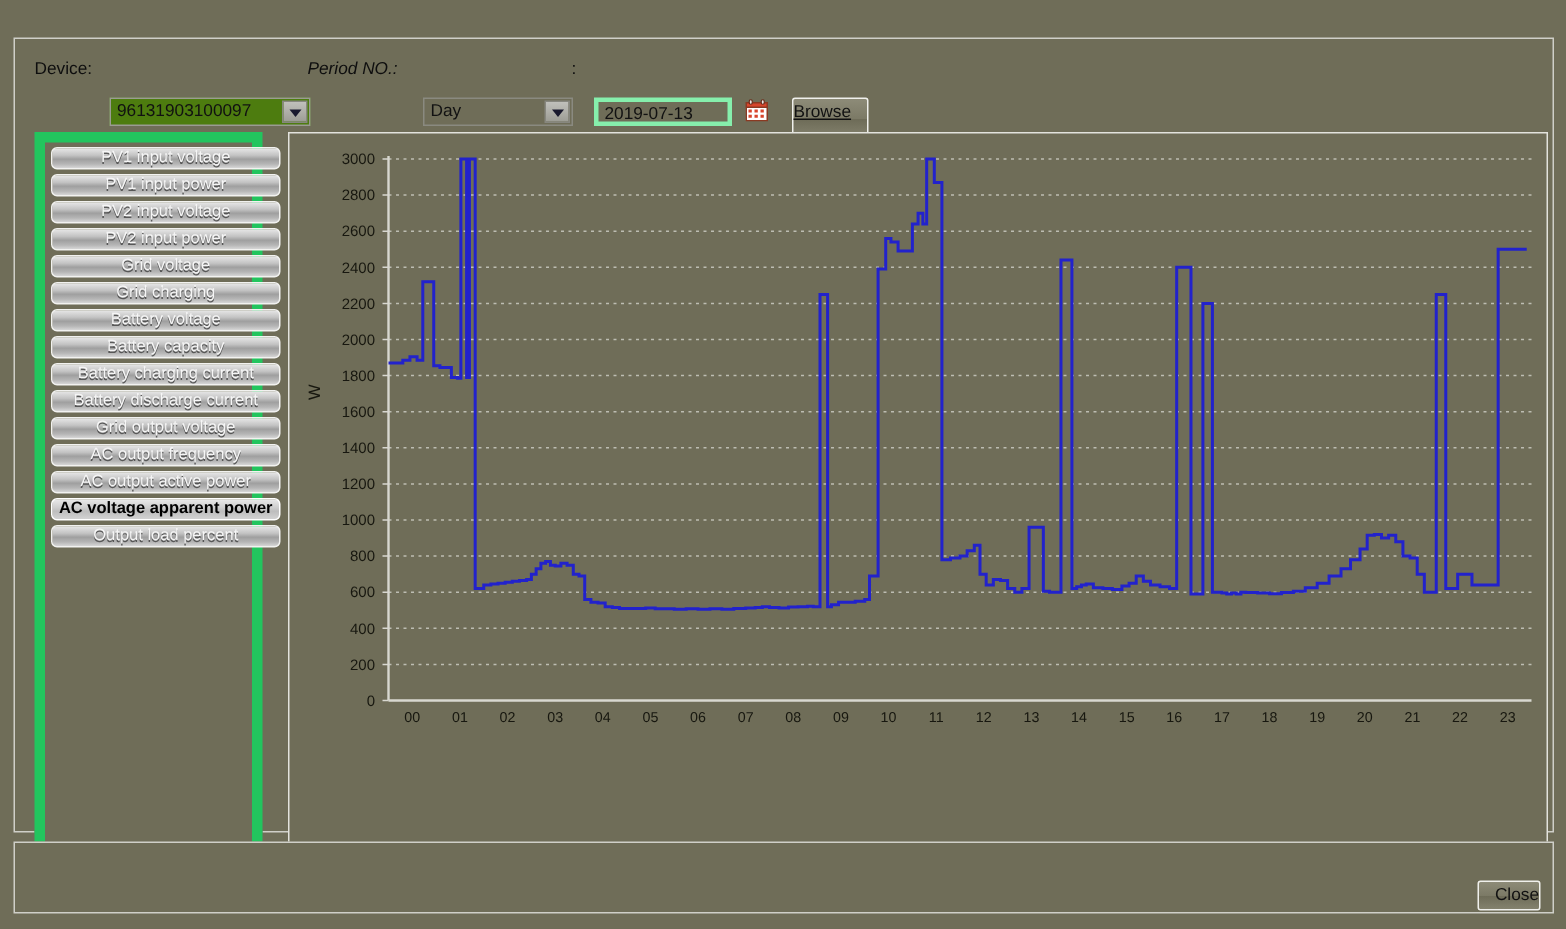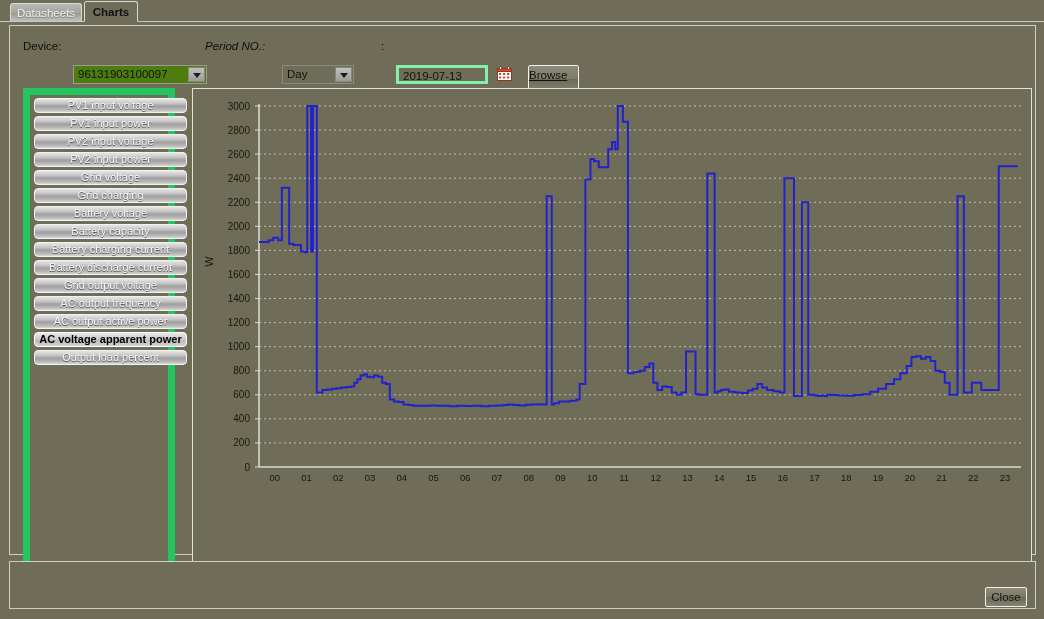--- a/index.html
+++ b/index.html
@@ -60,21 +60,21 @@
     position:absolute;right:1px;top:1px;width:17px;height:15px;
     background:linear-gradient(to bottom,#c0c0bb,#9d9d95);
     border:1px solid #87877f;box-sizing:border-box;
   }
   .combo .arrowbox .tri{
     position:absolute;left:4px;top:5px;width:0;height:0;
     border-left:4px solid transparent;border-right:4px solid transparent;
     border-top:5px solid #1a1a2e;
   }
   #device-combo{left:63px;top:39px;width:134px;background:#4d7c0f;}
-  #period-combo{left:272px;top:39px;width:72px;background:#6f6d58;border:1px solid #8a8a80;}
+  #period-combo{left:272px;top:39px;width:100px;background:#6f6d58;border:1px solid #8a8a80;}
   #period-combo .txt{color:#121212;}
 
   .datefield{
     position:absolute;left:386px;top:39px;width:92px;height:19px;
     border:3px solid #86efac;box-sizing:border-box;background:#6f6d58;
   }
   .datefield .txt{position:absolute;left:4px;top:2px;font-size:11.5px;color:#111;}
 
   
   .calicon{position:absolute;left:487px;top:40px;width:15px;height:15px;}
@@ -119,33 +119,28 @@
   
   .bottombar{
     position:absolute;left:9px;top:561px;width:1027px;height:48px;
     border:1px solid #cfcfc8;box-sizing:border-box;background:#6f6d58;
   }
   .closebtn{
     position:absolute;right:8px;top:25px;width:42px;height:20px;
     box-sizing:border-box;
     background:linear-gradient(to bottom,#8d8b78 0%,#7c7a66 50%,#6d6b57 51%,#84826e 100%);
     border:1px solid #f0f0ec;border-radius:2px;
-    text-align:center;line-height:18px;font-size:11.5px;color:#111;cursor:default;
+    text-align:right;line-height:18px;font-size:11.5px;color:#111;cursor:default;
   }
 </style>
 </head>
 <body>
 
 <div class="app">
 
-  <div class="tabstrip">
-    <div class="tab inactive">Datasheets</div>
-    <div class="tab active">Charts</div>
-    <div class="tabline"></div>
-  </div>
 
   <div class="outer">
 
     <div class="toolbar">
 
       <span class="lbl lbl-device">Device:</span>
 
       <div class="combo" id="device-combo">
         <span class="txt">96131903100097</span>
         <span class="arrowbox">

